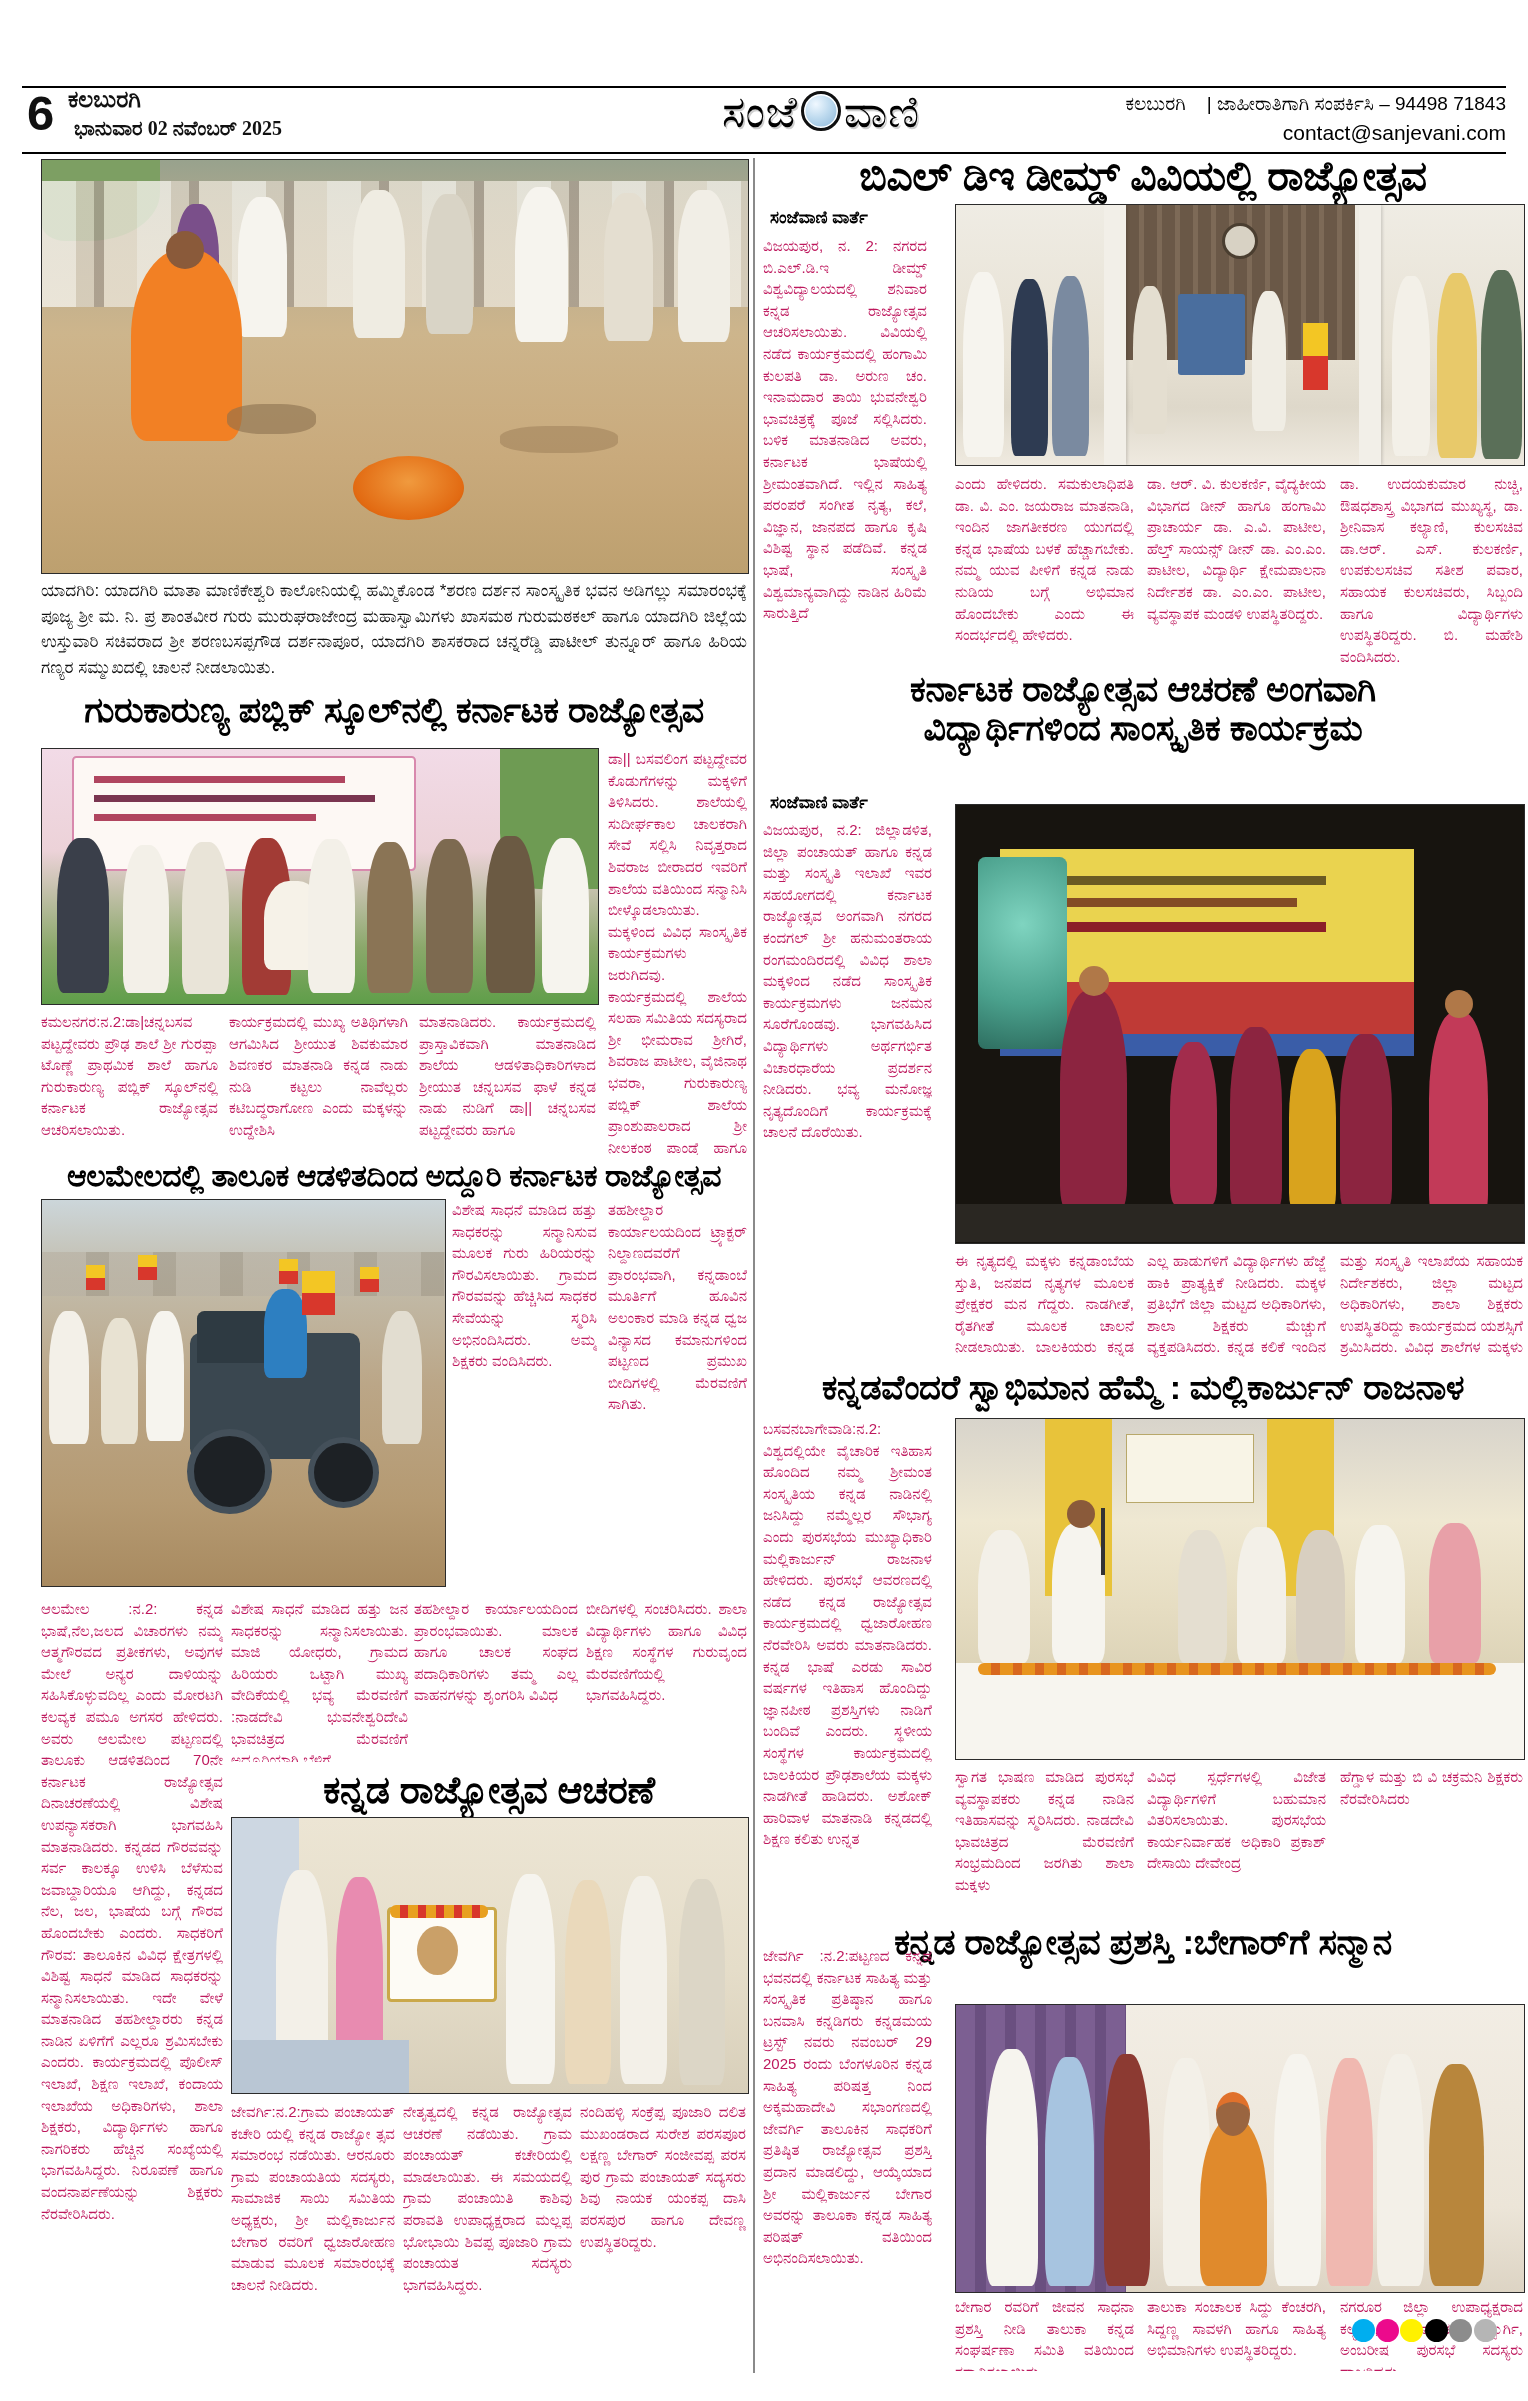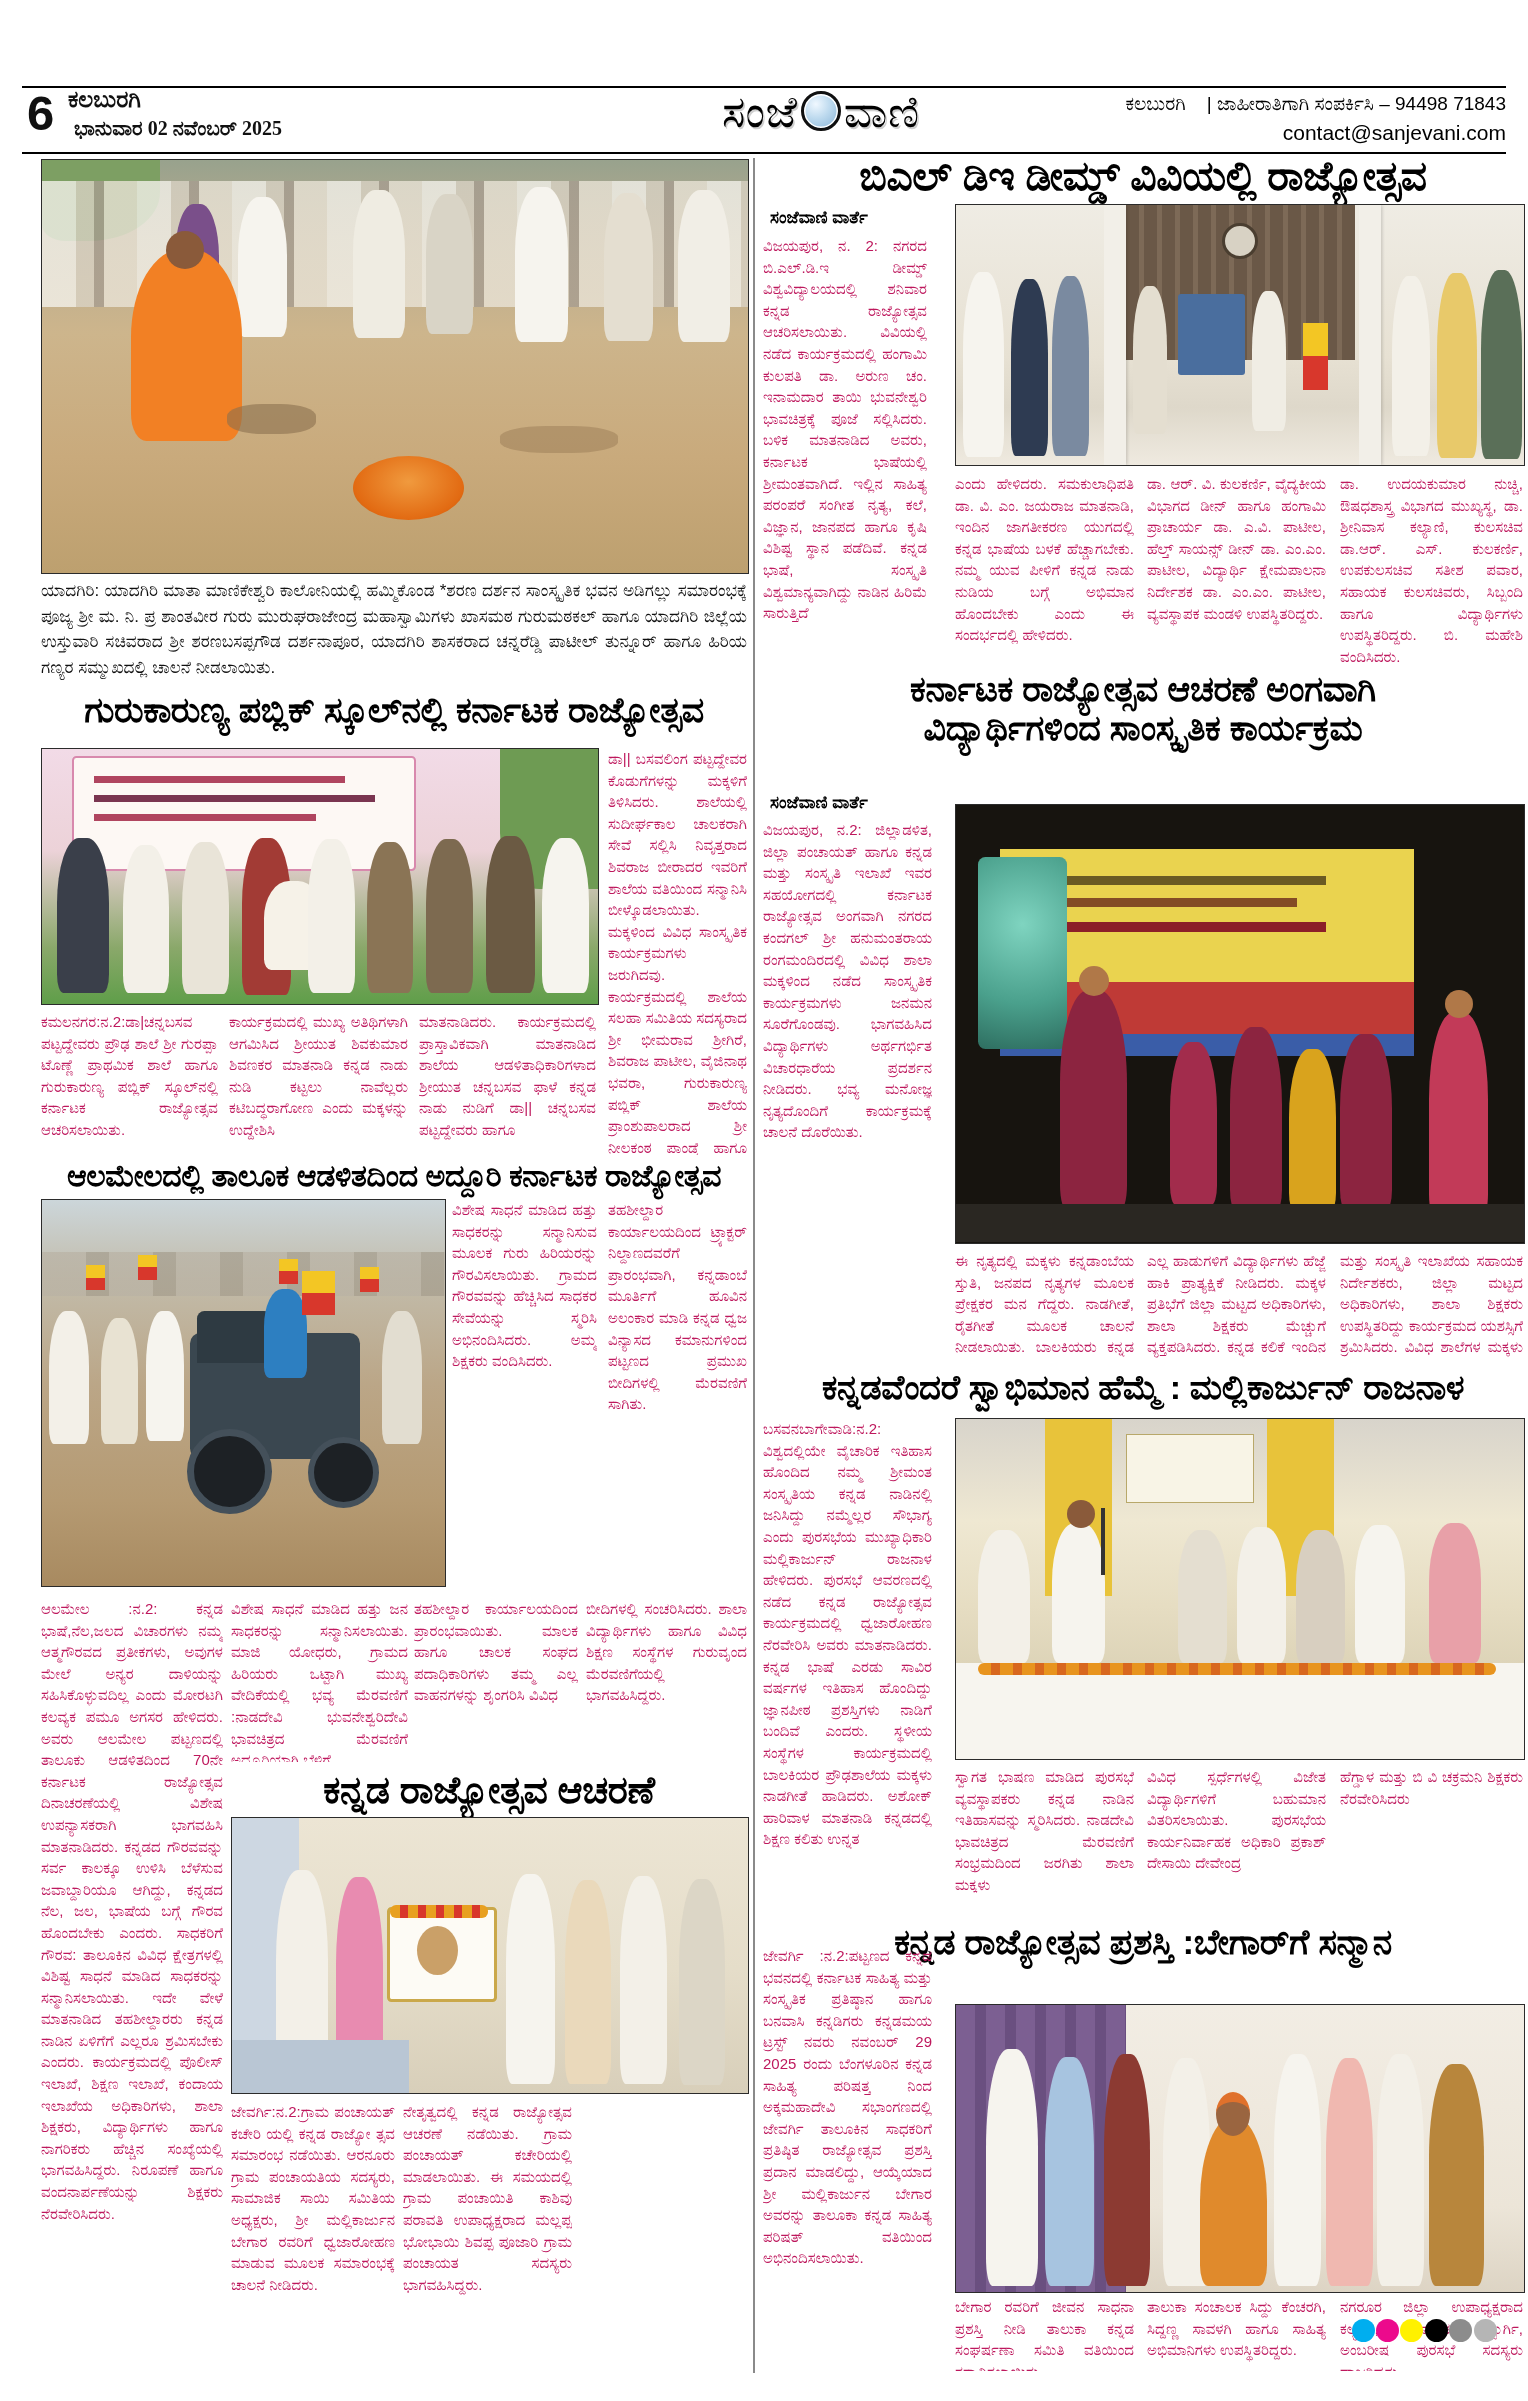--- a/index.html
+++ b/index.html
@@ -129,20 +129,21 @@
     <div class="head" style="left:185px;top:108px;width:41px;height:49px;background:#caa068;"></div>
     <div class="ph" style="left:158px;top:87px;width:98px;height:13.3px;background:repeating-linear-gradient(90deg,#e8a020 0 10.4px,#d8372c 10.4px 18px);border-radius:6px;"></div>
     <div class="fig" style="left:274px;top:56px;width:49px;height:210px;background:#f6f4ee;"></div>
     <div class="fig" style="left:333px;top:62px;width:46px;height:204px;background:#ead9bb;"></div>
     <div class="fig" style="left:388px;top:58px;width:47px;height:208px;background:#f3f0e8;"></div>
     <div class="fig" style="left:447px;top:61px;width:46px;height:206px;background:#dcd6c6;"></div>
     <div class="ph" style="left:0;top:222px;width:177px;height:53px;background:#b9c6d4;"></div>
   </div>
   <div class="col" style="left:231px;top:2101px;width:164px;height:269px;">ಜೇವರ್ಗಿ:ನ.2:ಗ್ರಾಮ ಪಂಚಾಯತ್ ಕಚೇರಿ ಯಲ್ಲಿ ಕನ್ನಡ ರಾಜ್ಯೋ ತ್ಸವ ಸಮಾರಂಭ ನಡೆಯಿತು. ಆರನೂರು ಗ್ರಾಮ ಪಂಚಾಯತಿಯ ಸದಸ್ಯರು, ಸಾಮಾಜಿಕ ಸಾಯಿ ಸಮಿತಿಯ ಅಧ್ಯಕ್ಷರು, ಶ್ರೀ ಮಲ್ಲಿಕಾರ್ಜುನ ಬೇಗಾರ ರವರಿಗೆ ಧ್ವಜಾರೋಹಣ ಮಾಡುವ ಮೂಲಕ ಸಮಾರಂಭಕ್ಕೆ ಚಾಲನೆ ನೀಡಿದರು.</div>
   <div class="col" style="left:403px;top:2101px;width:169px;height:269px;">ನೇತೃತ್ವದಲ್ಲಿ ಕನ್ನಡ ರಾಜ್ಯೋತ್ಸವ ಆಚರಣೆ ನಡೆಯಿತು. ಗ್ರಾಮ ಪಂಚಾಯತ್ ಕಚೇರಿಯಲ್ಲಿ ಮಾಡಲಾಯಿತು. ಈ ಸಮಯದಲ್ಲಿ ಗ್ರಾಮ ಪಂಚಾಯಿತಿ ಕಾಶಿವು ಪರಾವತಿ ಉಪಾಧ್ಯಕ್ಷರಾದ ಮಲ್ಲಪ್ಪ ಭೋಭಾಯಿ ಶಿವಪ್ಪ ಪೂಜಾರಿ ಗ್ರಾಮ ಪಂಚಾಯತ ಸದಸ್ಯರು ಭಾಗವಹಿಸಿದ್ದರು.</div>
+  <div class="col" style="left:580px;top:2101px;width:166px;height:269px;">ನಂದಿಹಳ್ಳಿ ಸಂಕ್ರೆಪ್ಪ ಪೂಜಾರಿ ದಲಿತ ಮುಖಂಡರಾದ ಸುರೇಶ ಪರಸಪೂರ ಲಕ್ಷಣ್ಣ ಬೇಗಾರ್ ಸಂಜೀವಪ್ಪ ಪರಸ ಪುರ ಗ್ರಾಮ ಪಂಚಾಯತ್ ಸದ್ಯಸರು ಶಿವು ನಾಯಕ ಯಂಕಪ್ಪ ದಾಸಿ ಪರಸಪುರ ಹಾಗೂ ದೇವಣ್ಣ ಉಪಸ್ಥಿತರಿದ್ದರು.</div>
 
   <div class="hl" style="left:762px;top:154px;width:762px;font-size:41px;">ಬಿಎಲ್ ಡಿಇ ಡೀಮ್ಡ್ ವಿವಿಯಲ್ಲಿ ರಾಜ್ಯೋತ್ಸವ</div>
   <div class="byline" style="left:770px;top:208px;">ಸಂಜೆವಾಣಿ ವಾರ್ತೆ</div>
   <div class="col" style="left:763px;top:235px;width:164px;height:430px;">ವಿಜಯಪುರ, ನ. 2: ನಗರದ ಬಿ.ಎಲ್.ಡಿ.ಇ ಡೀಮ್ಡ್ ವಿಶ್ವವಿದ್ಯಾಲಯದಲ್ಲಿ ಶನಿವಾರ ಕನ್ನಡ ರಾಜ್ಯೋತ್ಸವ ಆಚರಿಸಲಾಯಿತು. ವಿವಿಯಲ್ಲಿ ನಡೆದ ಕಾರ್ಯಕ್ರಮದಲ್ಲಿ ಹಂಗಾಮಿ ಕುಲಪತಿ ಡಾ. ಅರುಣ ಚಂ. ಇನಾಮದಾರ ತಾಯಿ ಭುವನೇಶ್ವರಿ ಭಾವಚಿತ್ರಕ್ಕೆ ಪೂಜೆ ಸಲ್ಲಿಸಿದರು. ಬಳಿಕ ಮಾತನಾಡಿದ ಅವರು, ಕರ್ನಾಟಕ ಭಾಷೆಯಲ್ಲಿ ಶ್ರೀಮಂತವಾಗಿದೆ. ಇಲ್ಲಿನ ಸಾಹಿತ್ಯ ಪರಂಪರೆ ಸಂಗೀತ ನೃತ್ಯ, ಕಲೆ, ವಿಜ್ಞಾನ, ಜಾನಪದ ಹಾಗೂ ಕೃಷಿ ವಿಶಿಷ್ಟ ಸ್ಥಾನ ಪಡೆದಿವೆ. ಕನ್ನಡ ಭಾಷೆ, ಸಂಸ್ಕೃತಿ ವಿಶ್ವಮಾನ್ಯವಾಗಿದ್ದು ನಾಡಿನ ಹಿರಿಮೆ ಸಾರುತ್ತಿದೆ</div>
 
   <div class="photo" style="left:955px;top:204px;width:568px;height:260px;background:linear-gradient(180deg,#efece4 0%,#e7e1d3 58%,#ded8ca 78%,#efeae0 100%);">
     <div class="ph" style="left:170px;top:0;width:229px;height:155px;background:repeating-linear-gradient(90deg,#6a5847 0 13.3px,#7d6a57 13.3px 18px);"></div>
     <div class="head" style="left:266px;top:18px;width:30px;height:30px;background:#d8d2c4;border:3px solid #4a3e30;"></div>
     <div class="ph" style="left:148px;top:0;width:22px;height:260px;background:#f2efe8;box-shadow:1.5px 0 3px rgba(0,0,0,.15);"></div>
     <div class="ph" style="left:403px;top:0;width:22px;height:260px;background:#f2efe8;box-shadow:1.5px 0 3px rgba(0,0,0,.15);"></div>

